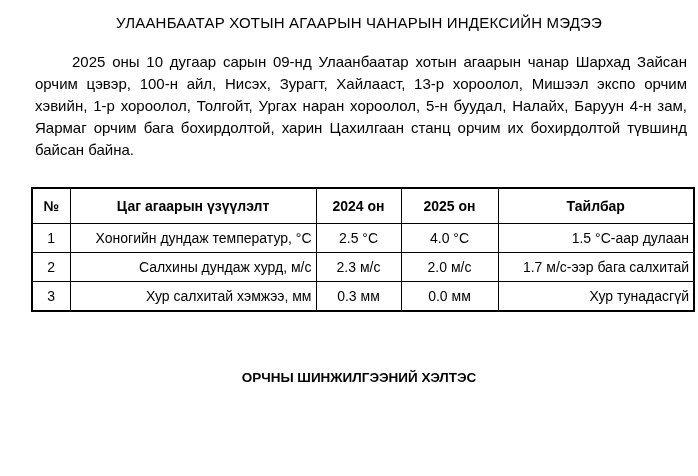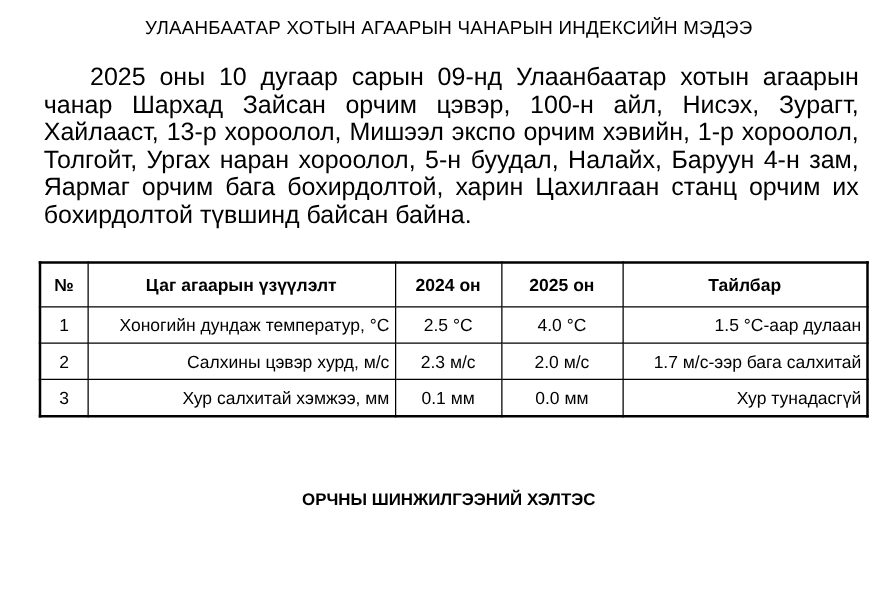--- a/index.html
+++ b/index.html
@@ -25,21 +25,21 @@
     padding-top: 14px;
     text-align: center;
     font-size: 15px;
     font-weight: 400;
     letter-spacing: 0.2px;
   }
   .summary {
     margin: 20px 21px 0 25px;
     text-align: justify;
     text-indent: 37px;
-    font-size: 20px;
+    font-size: 15px;
     line-height: 22px;
   }
   .section-title {
     margin: 37px 0 0 0;
     text-align: center;
     font-size: 14.8px;
     font-weight: 400;
   }
   table.weather {
     margin: 26px 0 0 21px;
@@ -106,29 +106,29 @@
     <tbody>
       <tr>
         <td class="center">1</td>
         <td class="left">Хоногийн дундаж температур, °C</td>
         <td class="center">2.5 °C</td>
         <td class="center">4.0 °C</td>
         <td class="left">1.5 °C-аар дулаан</td>
       </tr>
       <tr>
         <td class="center">2</td>
-        <td class="left">Салхины цэвэр хурд, м/с</td>
+        <td class="left">Салхины дундаж хурд, м/с</td>
         <td class="center">2.3 м/с</td>
         <td class="center">2.0 м/с</td>
         <td class="left">1.7 м/с-ээр бага салхитай</td>
       </tr>
       <tr>
         <td class="center">3</td>
         <td class="left">Хур салхитай хэмжээ, мм</td>
-        <td class="center">0.1 мм</td>
+        <td class="center">0.3 мм</td>
         <td class="center">0.0 мм</td>
         <td class="left">Хур тунадасгүй</td>
       </tr>
     </tbody>
   </table>
 
   <div class="footer">
     <div class="footer-line2">ОРЧНЫ ШИНЖИЛГЭЭНИЙ ХЭЛТЭС</div>
   </div>
 

